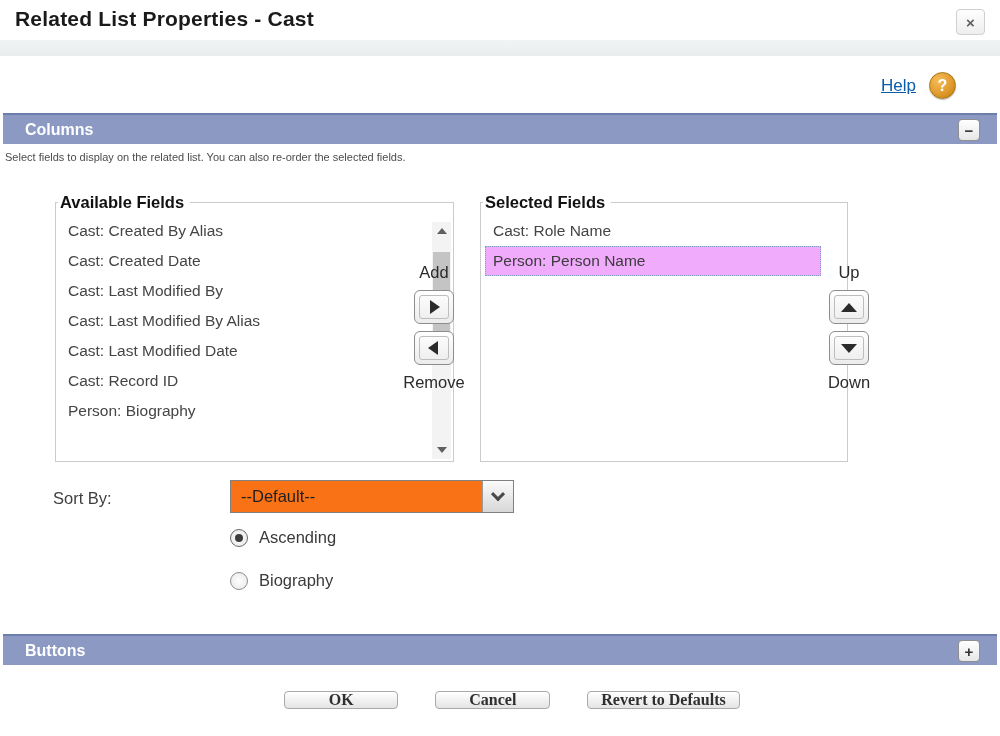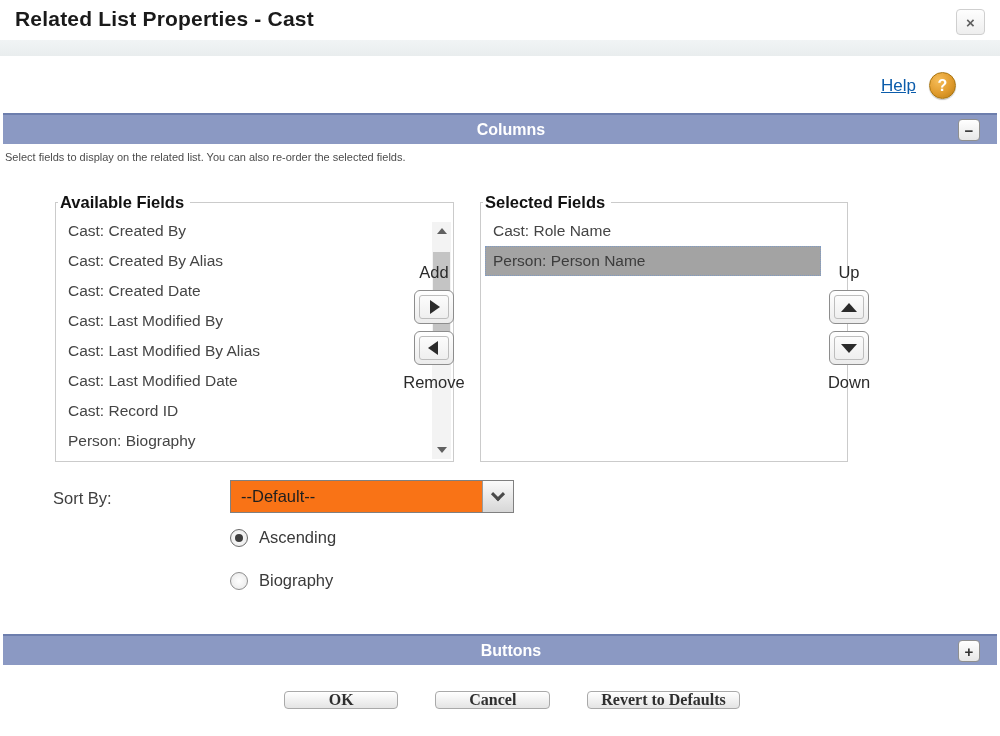--- a/index.html
+++ b/index.html
@@ -49,21 +49,20 @@
   }
 
   
   .section-bar {
     left: 3px; width: 994px; height: 31px;
     background: #8b99c3;
     border-top: 2px solid #6d7ead;
     display: flex; align-items: center;
     color: #ffffff; font-weight: bold; font-size: 16px;
     padding-left: 22px;
-    justify-content: center;
   }
   .bar-columns { top: 113px; }
   .bar-buttons { top: 634px; }
   .bar-toggle-btn {
     position: absolute; right: 17px; top: 4px;
     width: 22px; height: 22px;
     border: 1px solid #8f8f8f; border-radius: 4px;
     background: linear-gradient(#ffffff, #e7e7e7);
     color: #333; font-weight: bold; font-size: 15px; line-height: 1;
     display: flex; align-items: center; justify-content: center;
@@ -88,21 +87,21 @@
   .fs-selected  { left: 480px; top: 193px; width: 368px; height: 269px; }
   .list-items { padding: 4px 24px 0 12px; }
   .list-item {
     height: 30px; line-height: 30px;
     font-size: 15.5px; color: #454545;
     white-space: nowrap; overflow: hidden;
     cursor: default;
   }
   .fs-selected .list-item { padding-left: 8px; margin-right: 2px; }
   .list-item.selected {
-    background: #a3a3a3;
+    background: #f0abfc;
     outline: 1px dotted #7f9bc4; outline-offset: -1px;
     color: #3c3c3c;
   }
 
   
   .scrollbar {
     position: absolute; right: 2px; top: 10px; bottom: 2px; width: 19px;
     background: #f3f3f3;
   }
   .sb-arrow {
@@ -224,21 +223,20 @@
   <span>Columns</span>
   <button class="bar-toggle-btn">
     <span>−</span>
   </button>
 </div>
 <div class="abs section-desc">Select fields to display on the related list. You can also re-order the selected fields.</div>
 
 <fieldset class="list-box fs-available">
   <legend>Available Fields</legend>
   <div class="list-items">
-    <div class="list-item">Cast: Created By</div>
     <div class="list-item">Cast: Created By Alias</div>
     <div class="list-item">Cast: Created Date</div>
     <div class="list-item">Cast: Last Modified By</div>
     <div class="list-item">Cast: Last Modified By Alias</div>
     <div class="list-item">Cast: Last Modified Date</div>
     <div class="list-item">Cast: Record ID</div>
     <div class="list-item">Person: Biography</div>
   </div>
   <div class="scrollbar">
     <div class="sb-arrow sb-up">

